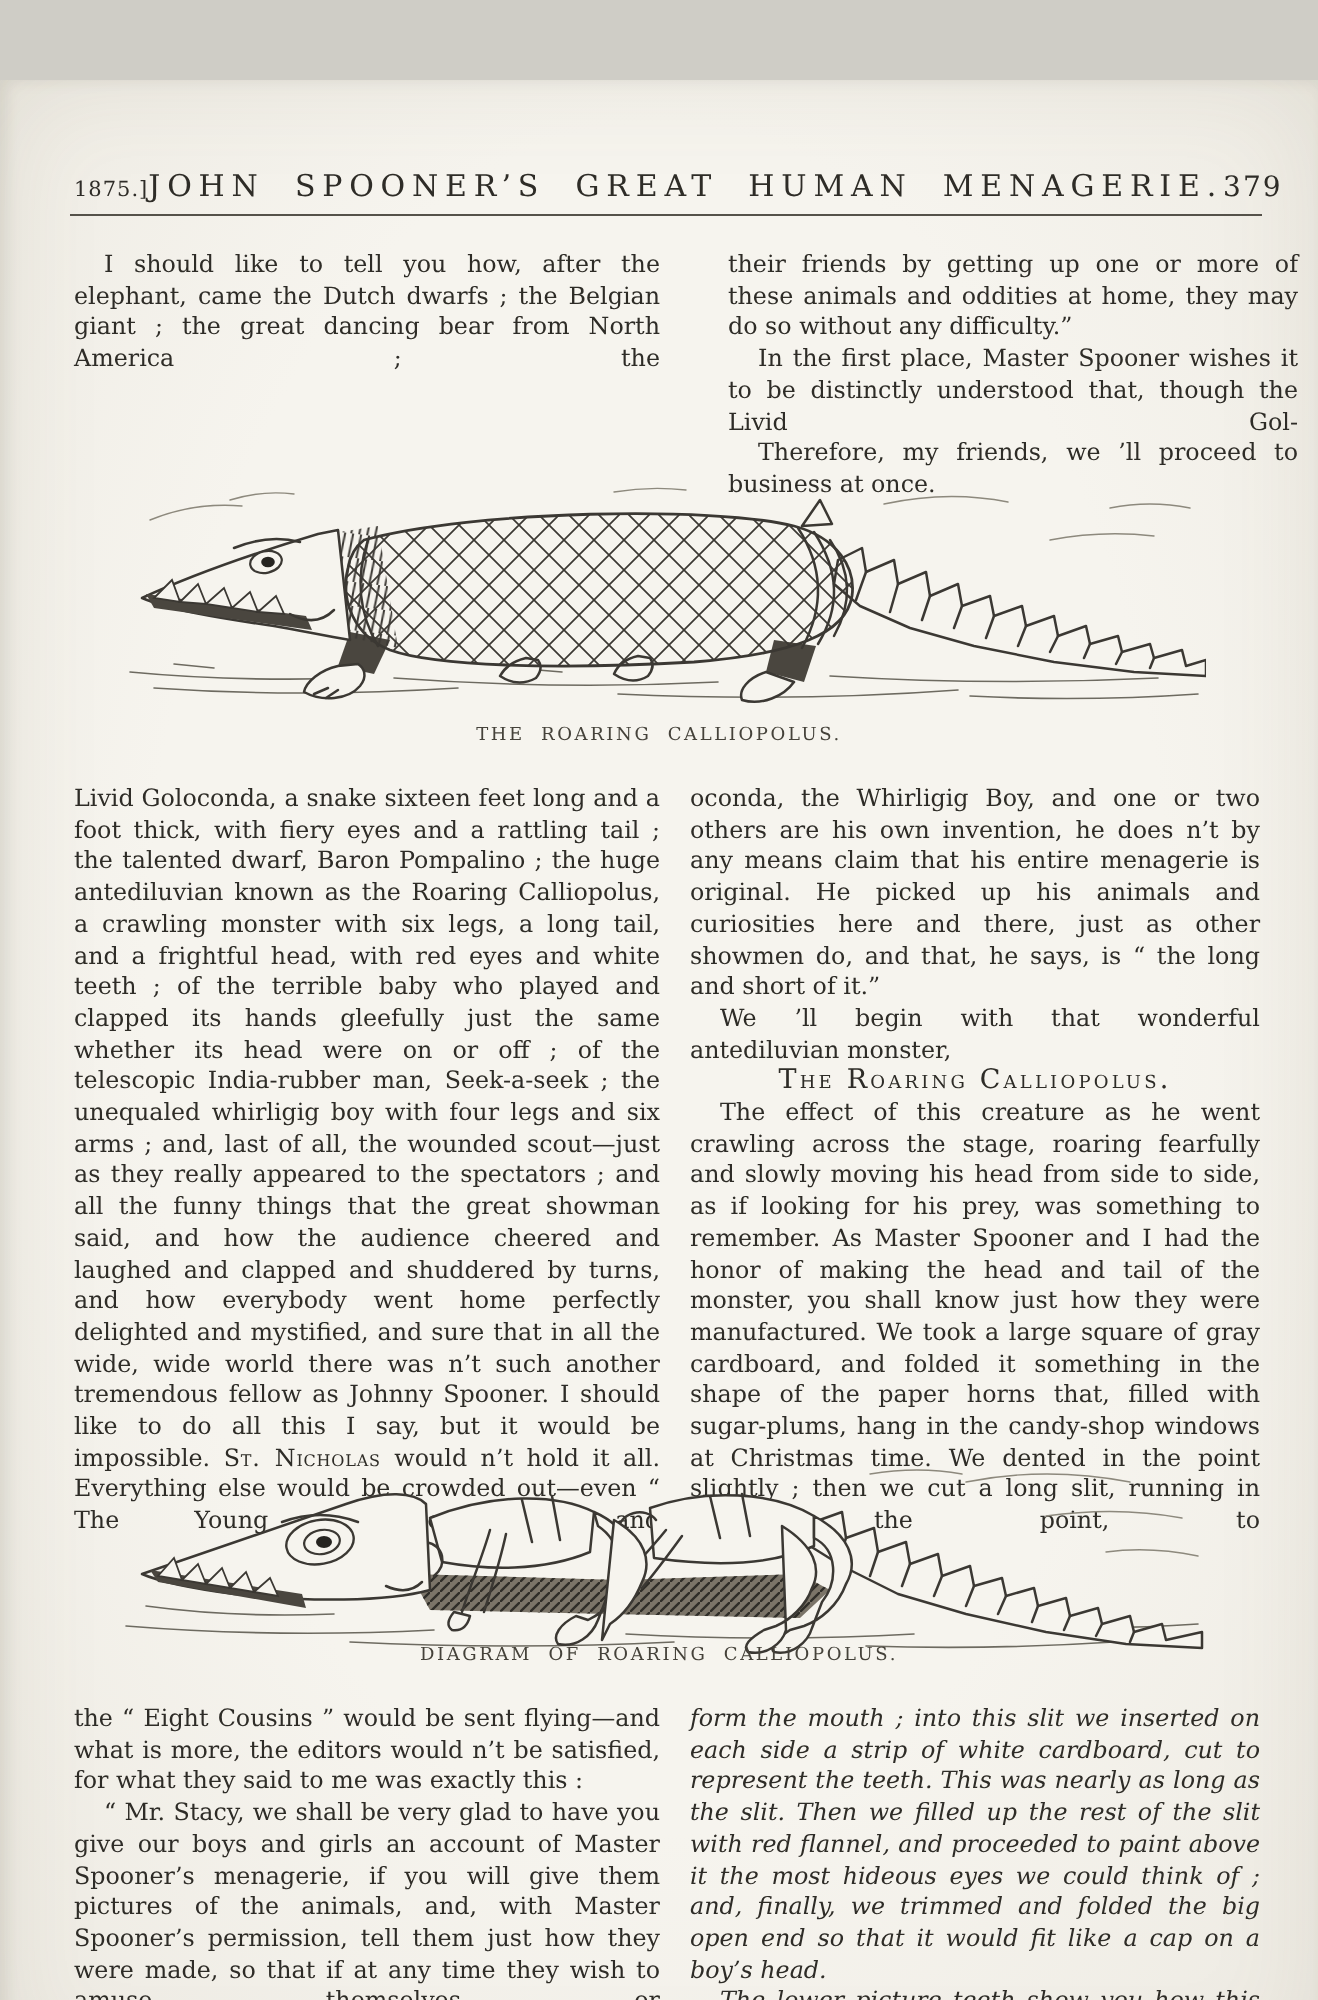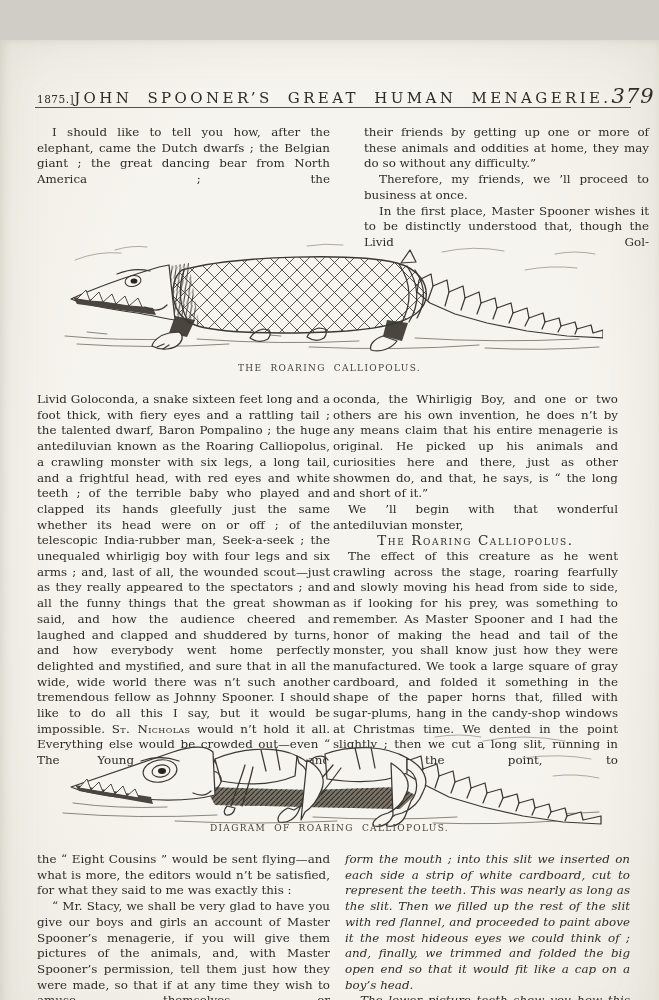--- a/index.html
+++ b/index.html
@@ -6,30 +6,30 @@
   .page {
     position:relative; width:659px; height:1000px; overflow:hidden;
     background:#f3f1ea;
     background-image: radial-gradient(ellipse at 50% 45%, #f6f4ee 55%, #edeae2 100%);
     box-shadow: inset 0 0 55px rgba(110,98,72,.10), inset 3px 0 8px rgba(60,55,40,.10);
     font-family:"DejaVu Serif", serif; color:#2e2c27;margin-top:40px;
   }
   .hdr { position:absolute; top:44px; left:37px; right:30px; display:flex; align-items:baseline; }
   .hdr .year { font-size:10.5px; letter-spacing:.5px; white-space:nowrap; }
   .hdr .title { flex:1; text-align:center; font-size:15px; letter-spacing:3.4px; word-spacing:7px; white-space:nowrap; }
-  .hdr .pageno { font-size:21px; letter-spacing:1px; white-space:nowrap;font-style:italic; }
+  .hdr .pageno { font-size:14px; letter-spacing:1px; white-space:nowrap; }
   .rule { position:absolute; top:67px; left:35px; right:28px; border-top:1.4px solid #55524a; }
   .col { position:absolute; text-align:justify; font-size:11.9px; line-height:15.7px; color:#2e2c27; }
   .col p { margin:0; }
   .col p.ind { text-indent:15px; }
   .col p.runon { text-align-last:justify; }
   .b1l { top:85px;  left:37px;  width:293px; }
   .b1r { top:85px;  left:364px; width:285px; }
   .b2l { top:352px; left:37px;  width:293px; }
-  .b2r { top:352px; left:333px; width:285px; }
+  .b2r { top:352px; left:345px; width:285px; }
   .b3l { top:812px; left:37px;  width:293px; }
   .b3r { top:812px; left:345px; width:285px;font-style:italic; }
   .smallcaps { font-variant:small-caps; letter-spacing:.4px; }
   .it { font-style:italic; }
   .sec-head { text-align:center; font-variant:small-caps; font-size:13.5px; letter-spacing:1.6px;
               margin:10px 0 8px 0; text-indent:0 !important; text-align-last:center; }
   .fig { position:absolute; }
   .fig1 { top:200px; left:57px; width:546px; height:120px; }
   .fig2 { top:691px; left:55px; width:549px; height:98px; }
   .cap { position:absolute; left:0; right:0; text-align:center; font-size:9px;
@@ -53,22 +53,22 @@
     <span class="title">JOHN SPOONER’S GREAT HUMAN MENAGERIE.</span>
     <span class="pageno">379</span>
   </div>
   <div class="rule"></div>
 
   <div class="col b1l">
     <p class="ind runon">I should like to tell you how, after the elephant, came the Dutch dwarfs ; the Belgian giant ; the great dancing bear from North America ; the</p>
   </div>
   <div class="col b1r">
     <p>their friends by getting up one or more of these animals and oddities at home, they may do so without any difficulty.”</p>
+    <p class="ind runon">In the first place, Master Spooner wishes it to be distinctly understood that, though the Livid Gol-</p>
     <p class="ind">Therefore, my friends, we ’ll proceed to business at once.</p>
-    <p class="ind runon">In the first place, Master Spooner wishes it to be distinctly understood that, though the Livid Gol-</p>
   </div>
 
   <div class="fig fig1">
     <svg viewBox="0 0 546 120" width="546" height="120">
       <defs>
         <pattern id="xh" width="15" height="15" patternUnits="userSpaceOnUse">
           <path d="M0,0 L15,15 M15,0 L0,15" stroke="#3b3833" stroke-width="0.85" fill="none"></path>
         </pattern>
         <pattern id="vh" width="4" height="12" patternUnits="userSpaceOnUse" patternTransform="rotate(7)">
           <path d="M2,0 L1,12" stroke="#3b3833" stroke-width="1" fill="none"></path>

